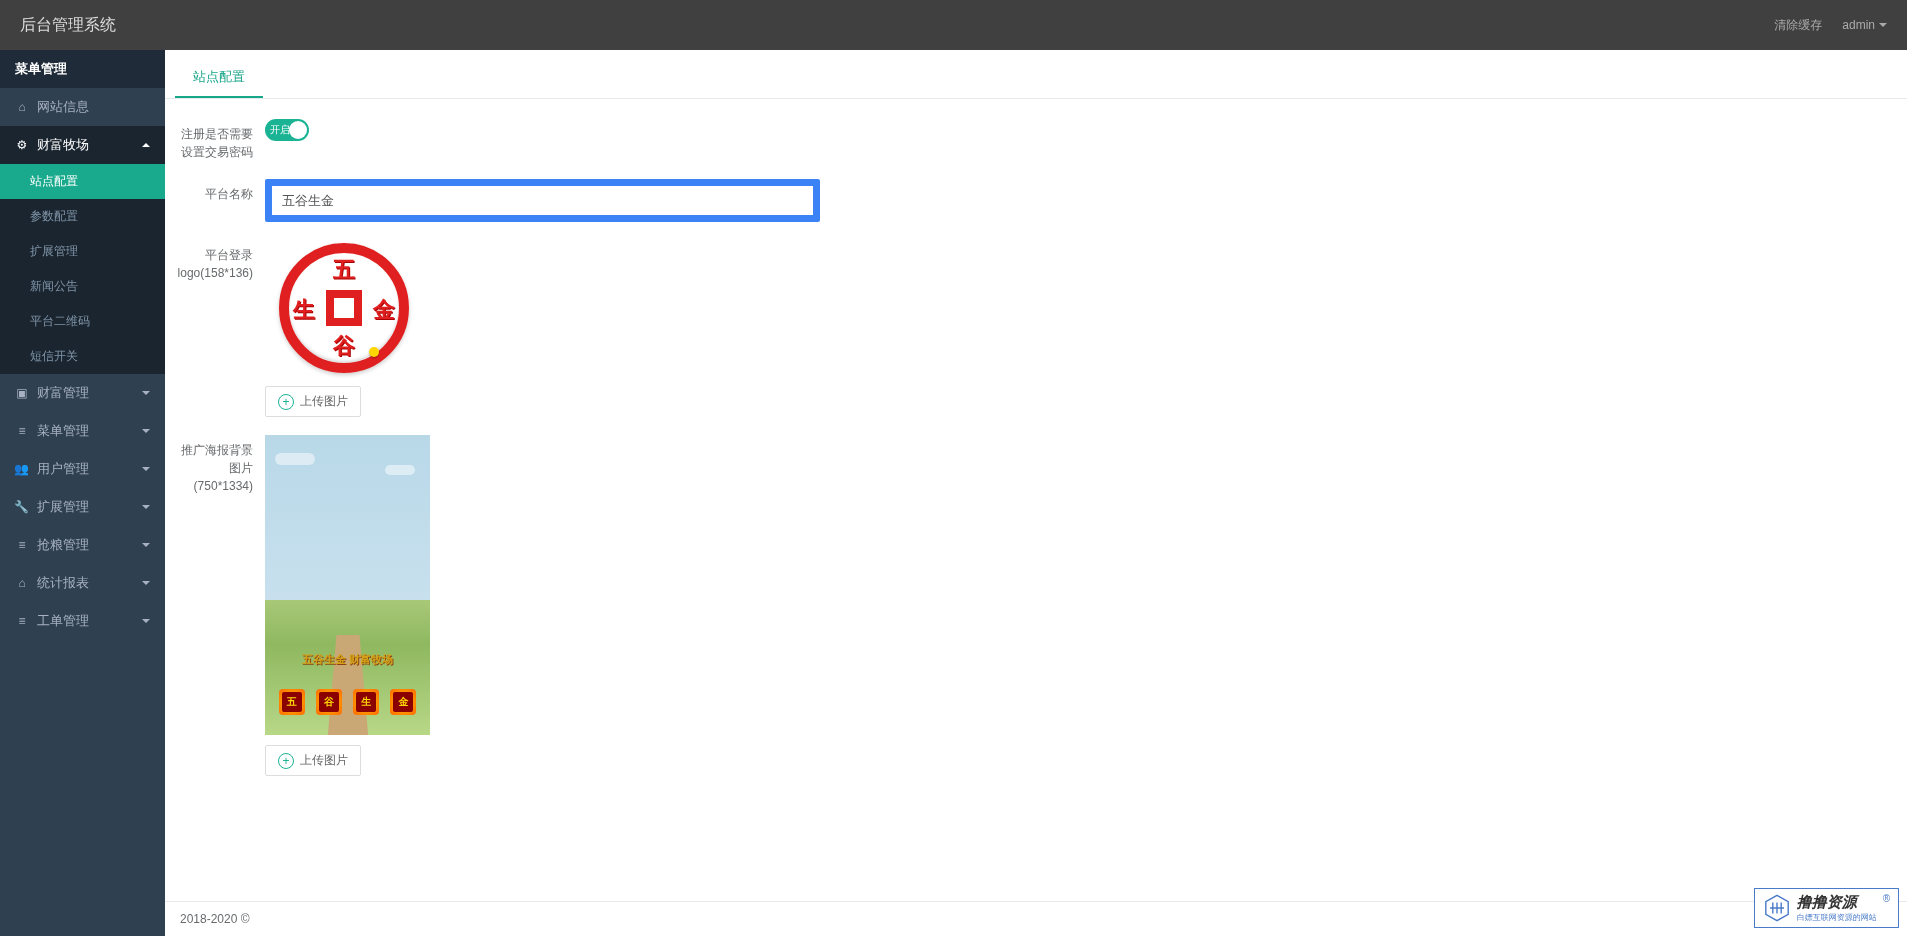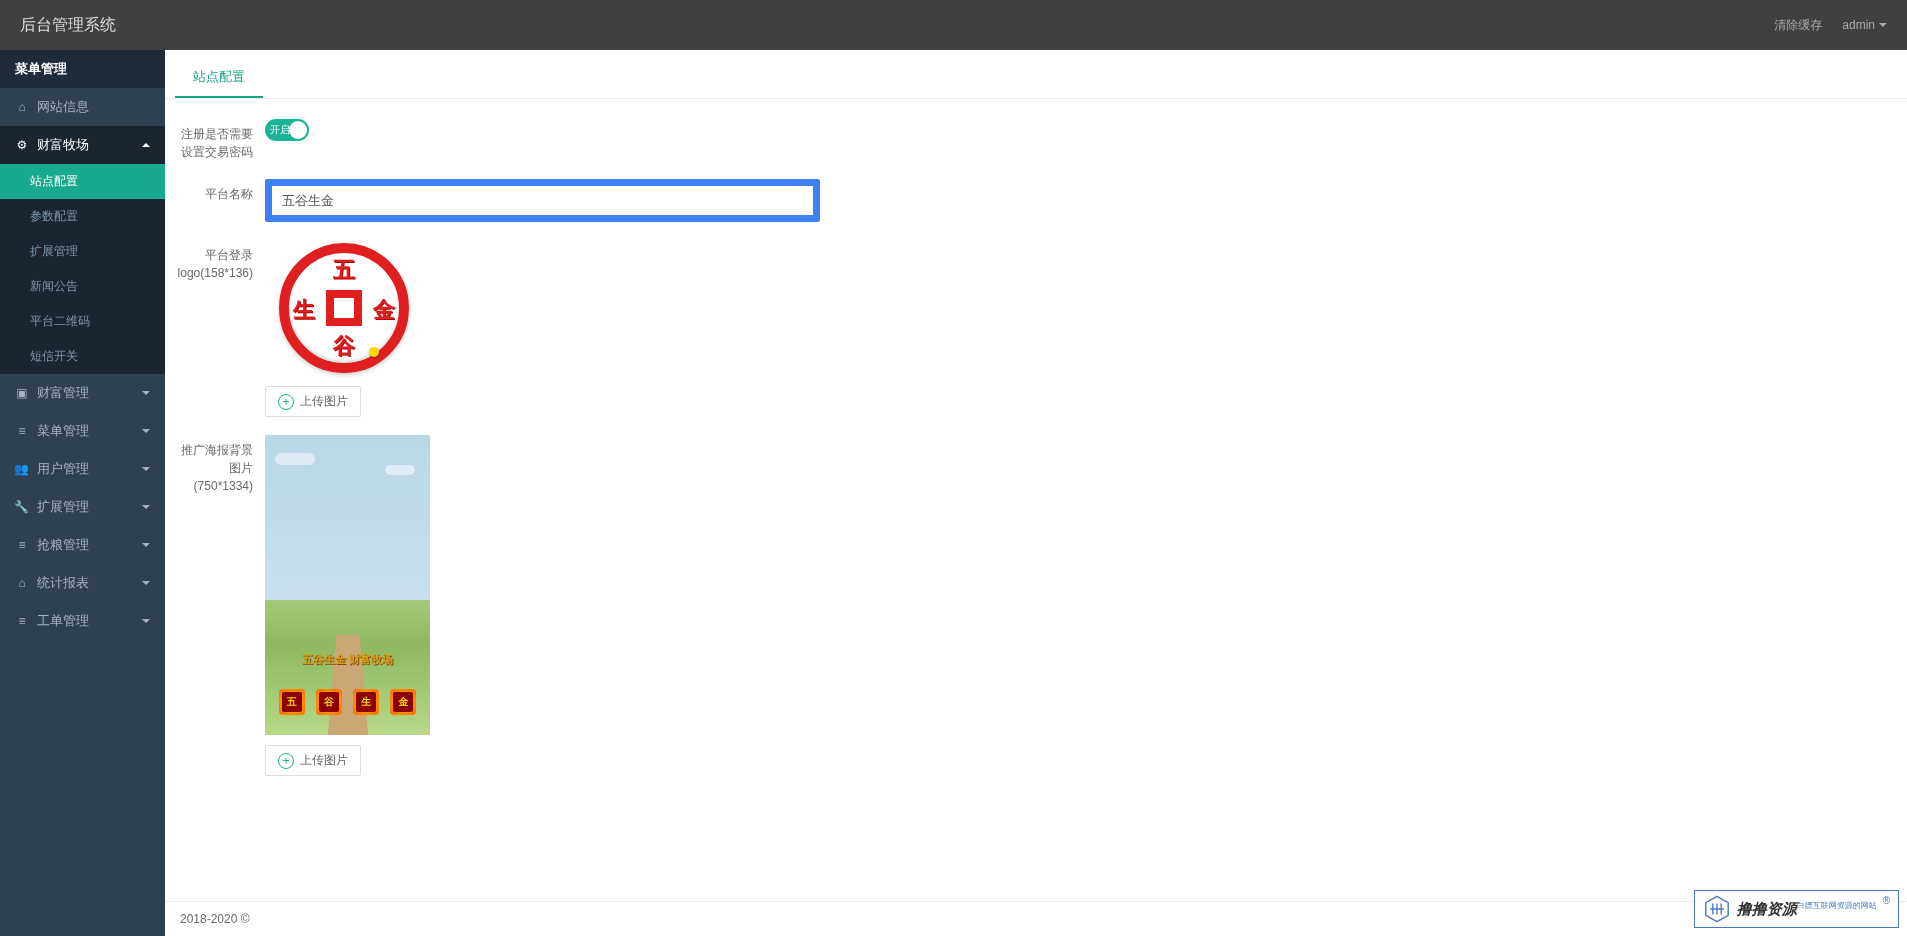--- a/index.html
+++ b/index.html
@@ -63,21 +63,21 @@
 .poster-icon span { position: relative; z-index: 1; color: #ffd700; }
 
 .upload-btn { border: 1px solid #ddd; padding: 6px 12px; display: inline-flex; align-items: center; gap: 6px; cursor: pointer; font-size: 12px; color: #666; background: #fff; border-radius: 2px; }
 .plus-icon { width: 16px; height: 16px; border: 1px solid #1ab394; border-radius: 50%; display: inline-flex; align-items: center; justify-content: center; color: #1ab394; font-size: 12px; line-height: 1; }
 
 .footer { position: fixed; bottom: 0; left: 165px; right: 0; padding: 10px 15px; background: #fff; border-top: 1px solid #e7eaec; font-size: 12px; color: #676a6c; }
 
 .watermark { position: fixed; bottom: 8px; right: 8px; border: 1px solid #4a7bc8; background: #fff; padding: 4px 8px; display: flex; align-items: center; gap: 6px; }
 .watermark-logo { width: 28px; height: 28px; position: relative; }
 .watermark-logo svg { width: 100%; height: 100%; }
-.watermark-text { display: flex; flex-direction: row; }
+.watermark-text { display: flex; flex-direction: column; }
 .watermark-title { font-size: 15px; font-weight: bold; color: #333; font-style: italic; }
 .watermark-sub { font-size: 8px; color: #4a7bc8; }
 .watermark-r { font-size: 10px; color: #4a7bc8; align-self: flex-start; }
 </style>
 </head>
 <body>
 
 <div class="header">
   <div class="header-title">后台管理系统</div>
   <div class="header-right">

